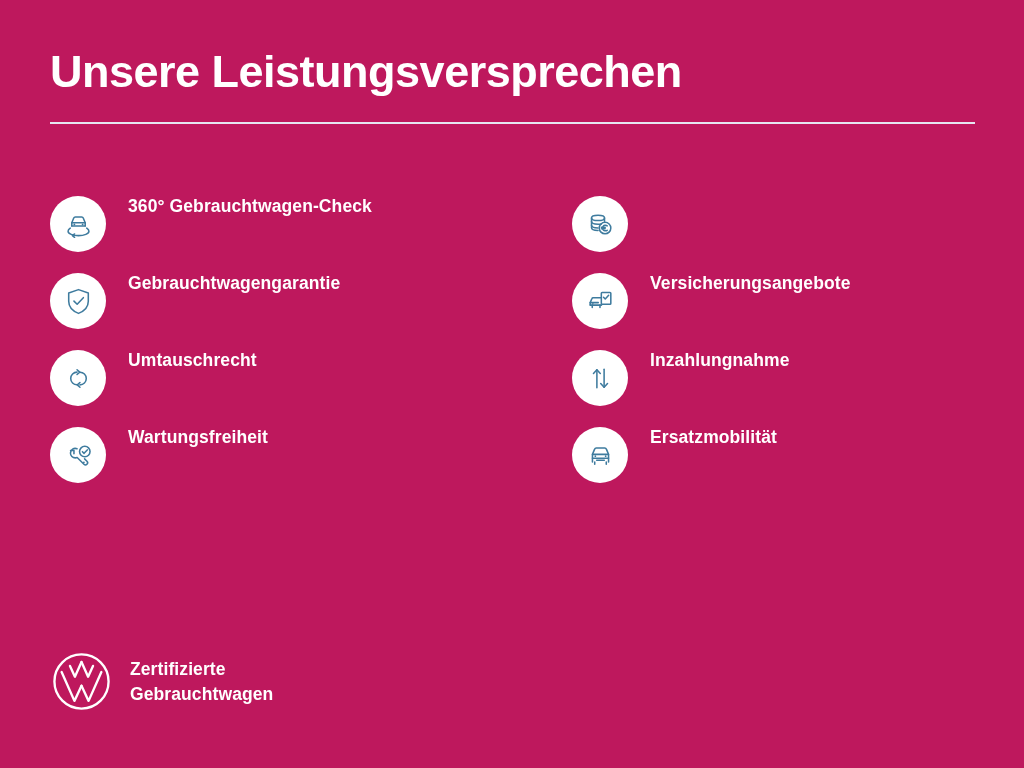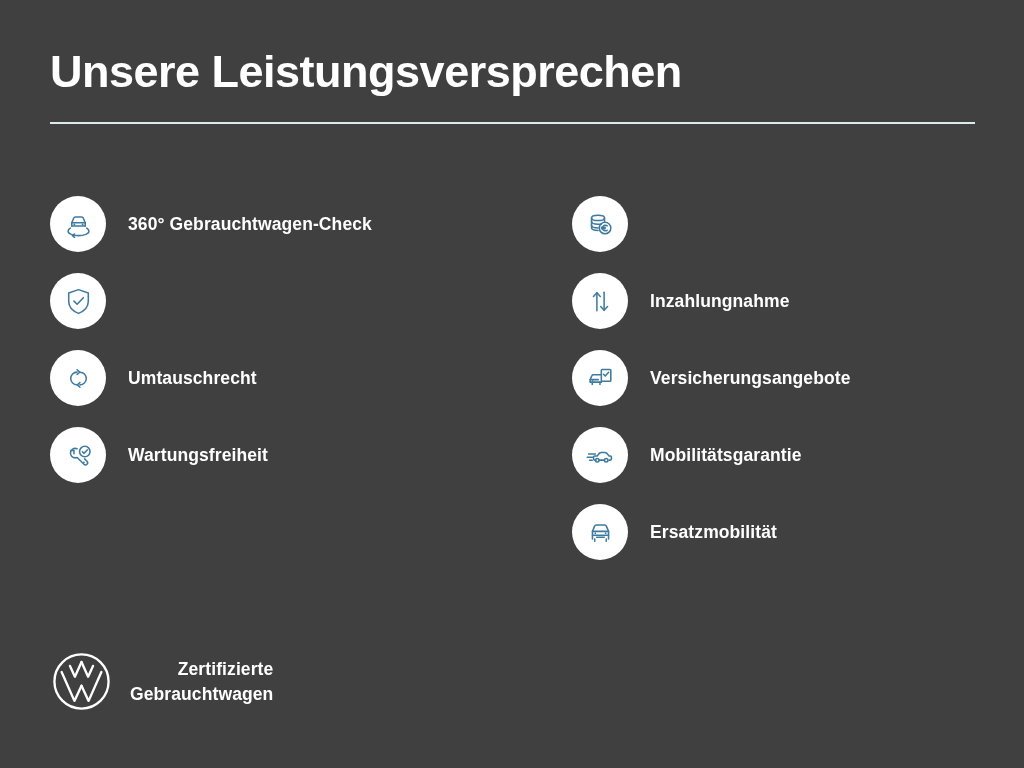--- a/index.html
+++ b/index.html
@@ -10,21 +10,21 @@
     width: 1024px;
     height: 768px;
     background: #04ADEC;
     font-family: "Liberation Sans", sans-serif;
     overflow: hidden;
     position: relative;
   }
   .page {
     position: absolute;
     inset: 0;
-    background: #404040;
+    background: #be185d;
   }
   
   .header {
     position: absolute;
     left: 50px;
     top: 48px;
     width: 925px;
   }
   .page-title {
     font-size: 45px;
@@ -52,21 +52,20 @@
   .col {
     display: flex;
     flex-direction: column;
     gap: 21px;
   }
   .col-left  { margin-left: 50px; width: 470px; }
   .col-right { margin-left: 52px; width: 440px; }
 
   .feature-item {
     display: flex;
-    align-items: center;
     height: 56px;
   }
   .icon-badge {
     width: 56px;
     height: 56px;
     border-radius: 50%;
     background: #FFFFFF;
     flex: 0 0 56px;
     display: flex;
     align-items: center;
@@ -99,21 +98,20 @@
     flex: 0 0 63px;
   }
   .vw-logo svg { width: 63px; height: 63px; display: block; }
   .brand-text {
     margin-left: 17px;
     font-size: 17.5px;
     font-weight: bold;
     color: #FFFFFF;
     line-height: 1.42;
     letter-spacing: .1px;
-    text-align: right;
   }
   .brand-text div { white-space: nowrap; }
 </style>
 </head>
 <body>
 
 <div class="page">
 
   <div class="header">
     <div class="page-title">Unsere Leistungsversprechen</div>
@@ -140,20 +138,21 @@
       </div>
 
 
       <div class="feature-item">
         <span class="icon-badge">
           <svg viewBox="0 0 32 32" fill="none" stroke="#3E7B9E" stroke-width="1.5" stroke-linecap="round" stroke-linejoin="round">
             <path d="M16 4.5l9.5 3.2v8.1c0 5.3-4 9.6-9.5 11.7-5.5-2.1-9.5-6.4-9.5-11.7V7.7z"></path>
             <path d="M11.6 15.6l3.1 3.1 6-6.4"></path>
           </svg>
         </span>
+        <span class="feature-label">Gebrauchtwagengarantie</span>
       </div>
 
       <div class="feature-item">
         <span class="icon-badge">
           <svg viewBox="0 0 32 32" fill="none" stroke="#3E7B9E" stroke-width="1.5" stroke-linecap="round" stroke-linejoin="round">
             <path d="M14.6 9.8a6.1 6.1 0 1 0 0 12.3"></path>
             <path d="M14.6 7.5l2.6 2.3-2.6 2.3"></path>
             <path d="M17.4 22.2a6.1 6.1 0 1 0 0-12.3"></path>
             <path d="M17.4 24.5l-2.6-2.3 2.6-2.3"></path>
           </svg>
@@ -190,59 +189,45 @@
             <path d="M22.5 17.3a2.9 2.9 0 0 0-4.2.9 3.6 3.6 0 0 0 0 2.5 2.9 2.9 0 0 0 4.2.9"></path>
             <path d="M17 18.8h3.5"></path>
             <path d="M17 20.2h3.5"></path>
           </svg>
         </span>
       </div>
 
       <div class="feature-item">
         <span class="icon-badge">
           <svg viewBox="0 0 32 32" fill="none" stroke="#3E7B9E" stroke-width="1.5" stroke-linecap="round" stroke-linejoin="round">
-            <path d="M12.5 25V7.6"></path>
-            <path d="M9.2 11.1l3.3-3.5 3.3 3.5"></path>
-            <path d="M19.5 7v17.4"></path>
-            <path d="M22.8 20.9l-3.3 3.5-3.3-3.5"></path>
-          </svg>
-        </span>
-        <span class="feature-label">Inzahlungnahme</span>
-      </div>
-
-      <div class="feature-item">
-        <span class="icon-badge">
-          <svg viewBox="0 0 32 32" fill="none" stroke="#3E7B9E" stroke-width="1.5" stroke-linecap="round" stroke-linejoin="round">
             <path d="M6 19.5v-2.4l1.6-3.8a1.4 1.4 0 0 1 1.3-.9h7.6"></path>
             <path d="M6 17.1h7.8"></path>
             <path d="M6 19.5h11"></path>
             <path d="M8 19.5v2.4"></path>
             <path d="M15.5 19.5v2.4"></path>
             <circle cx="8.6" cy="18.3" r="0.75" fill="#3E7B9E" stroke="none"></circle>
             <rect x="16.8" y="7.3" width="9.2" height="11.4" rx="0.8"></rect>
             <path d="M18.9 11.9l1.7 1.7 3.3-3.6"></path>
           </svg>
         </span>
         <span class="feature-label">Versicherungsangebote</span>
       </div>
 
       <div class="feature-item">
         <span class="icon-badge">
           <svg viewBox="0 0 32 32" fill="none" stroke="#3E7B9E" stroke-width="1.5" stroke-linecap="round" stroke-linejoin="round">
-            <path d="M11.5 20.5h-1.2a1 1 0 0 1-1-1v-2.1c0-.5.4-1 1-1h2.4l2.4-2.7a2 2 0 0 1 1.5-.7h3.4c.9 0 1.7.4 2.3 1.1l2 2.3h1.2c.6 0 1.1.5 1.1 1.1v2c0 .6-.5 1-1.1 1h-1.2"></path>
-            <path d="M14.6 20.5h5.2"></path>
-            <circle cx="12.9" cy="20.6" r="1.7"></circle>
-            <circle cx="21.5" cy="20.6" r="1.7"></circle>
-            <path d="M4.5 14.6h6.6"></path>
-            <path d="M3.2 17.6h5.2"></path>
-            <path d="M5.4 20.6h2.6"></path>
-          </svg>
-        </span>
-        <span class="feature-label">Mobilitätsgarantie</span>
-      </div>
+            <path d="M12.5 25V7.6"></path>
+            <path d="M9.2 11.1l3.3-3.5 3.3 3.5"></path>
+            <path d="M19.5 7v17.4"></path>
+            <path d="M22.8 20.9l-3.3 3.5-3.3-3.5"></path>
+          </svg>
+        </span>
+        <span class="feature-label">Inzahlungnahme</span>
+      </div>
+
 
       <div class="feature-item">
         <span class="icon-badge">
           <svg viewBox="0 0 32 32" fill="none" stroke="#3E7B9E" stroke-width="1.5" stroke-linecap="round" stroke-linejoin="round">
             <path d="M8.2 22.3v-7.4l2.1-5.1a1.7 1.7 0 0 1 1.6-1.1h8.2a1.7 1.7 0 0 1 1.6 1.1l2.1 5.1v7.4"></path>
             <path d="M8.2 14.9h15.6"></path>
             <path d="M8.2 18.6h15.6"></path>
             <path d="M10.4 22.3v2.1"></path>
             <path d="M21.6 22.3v2.1"></path>
             <circle cx="11" cy="16.7" r="0.85" fill="#3E7B9E" stroke="none"></circle>

